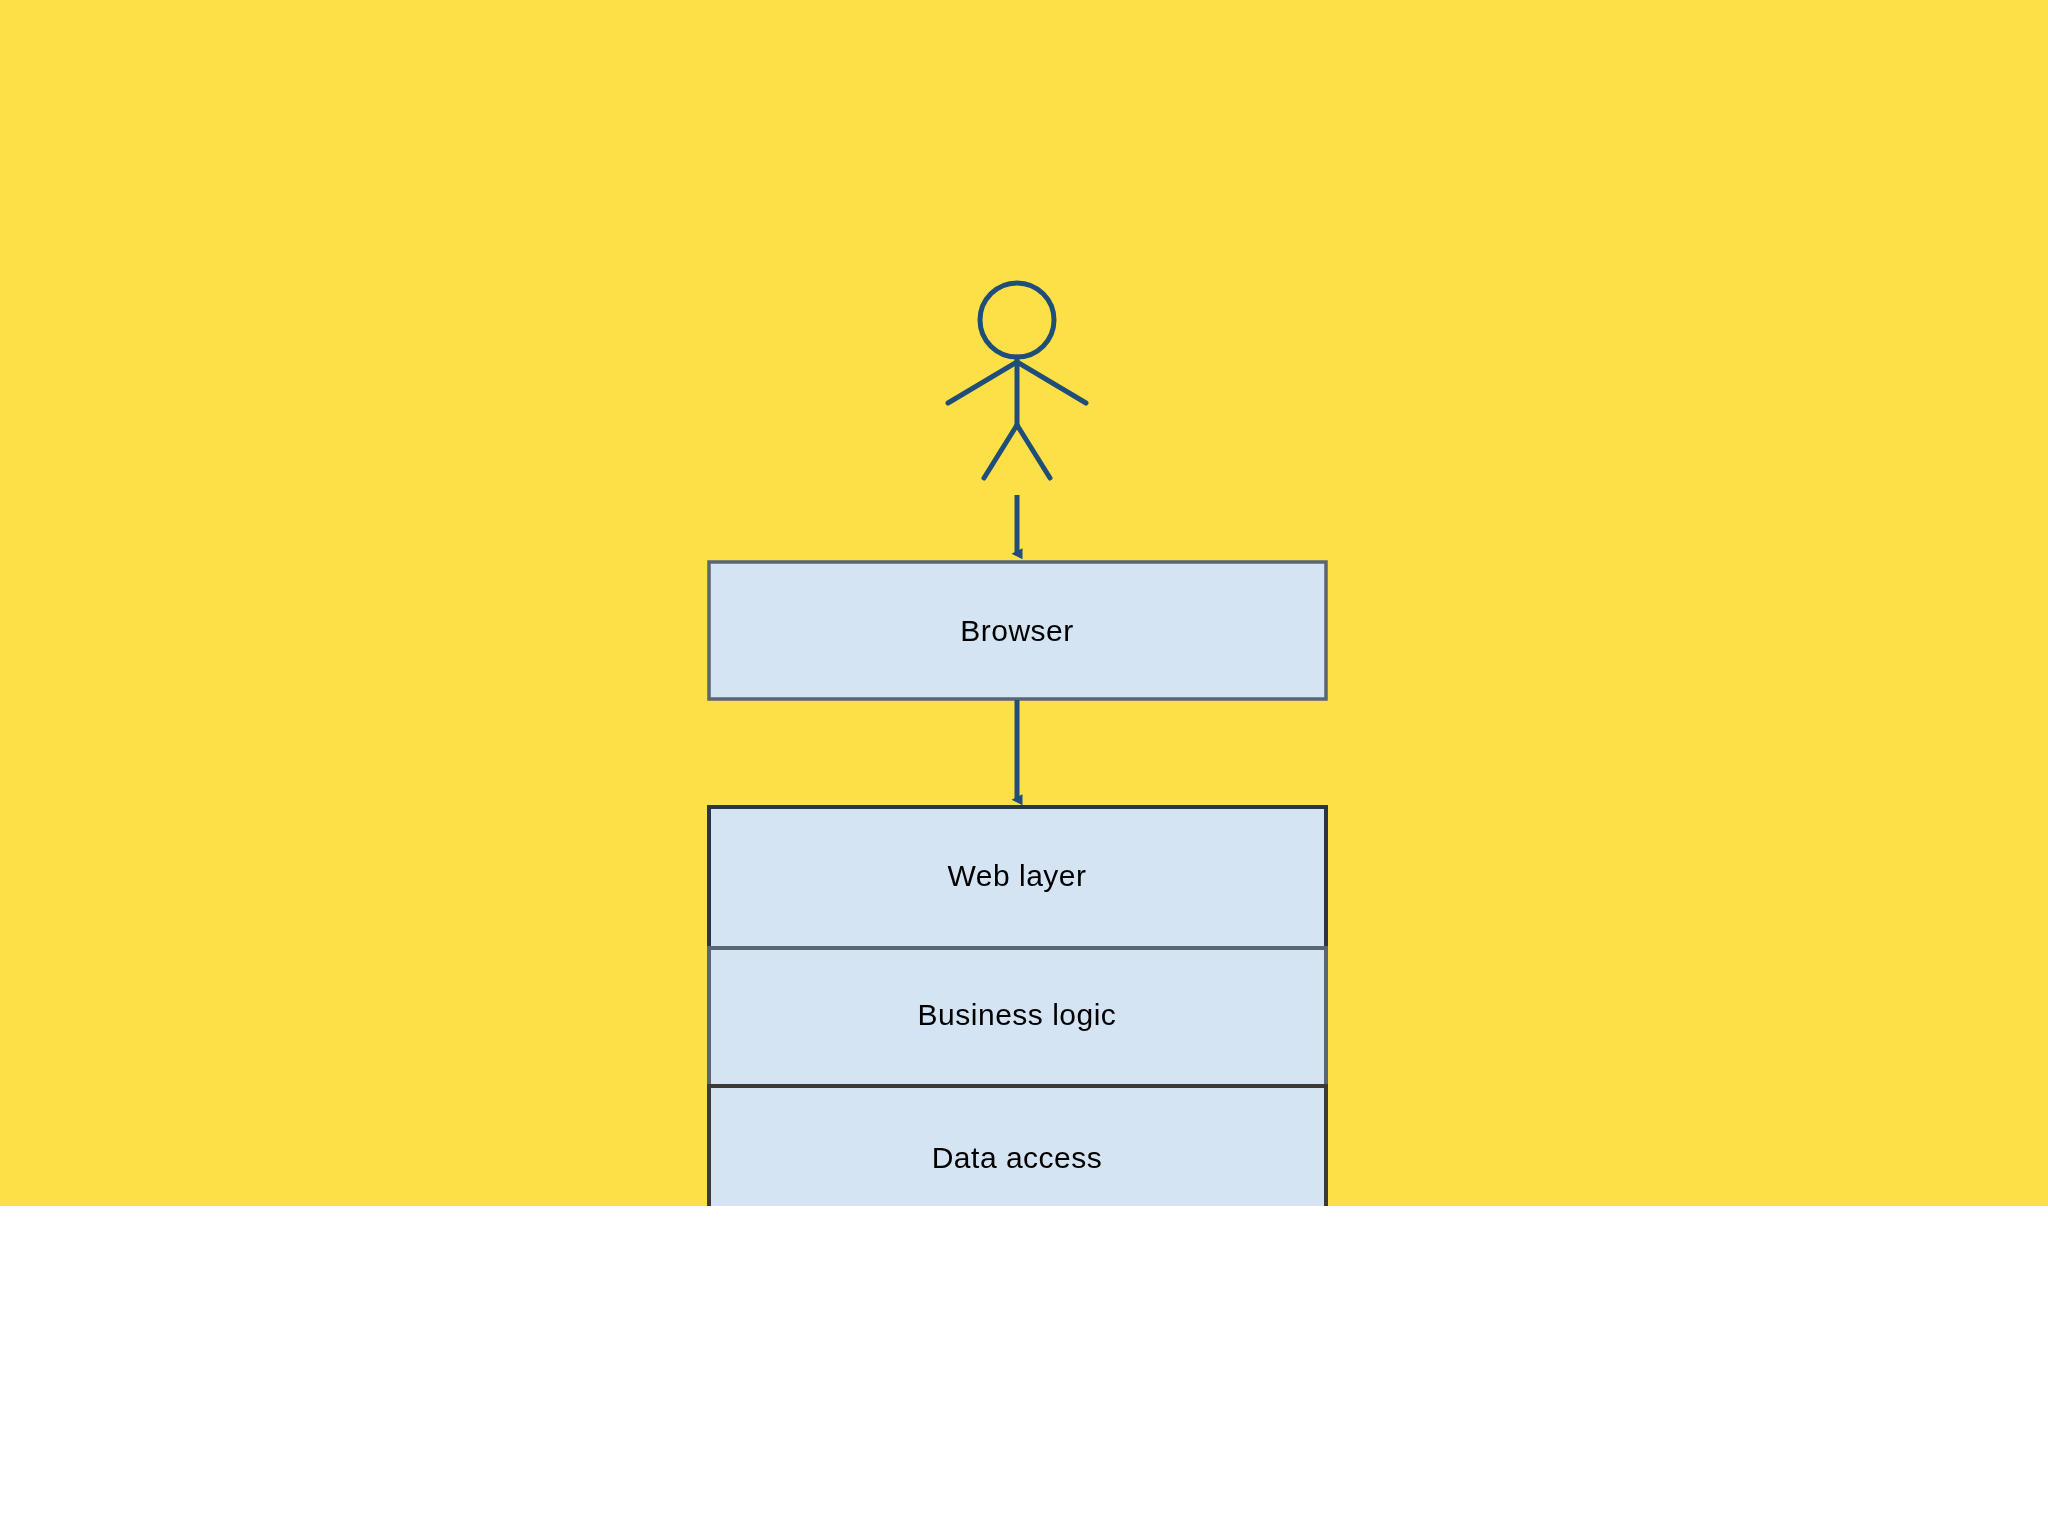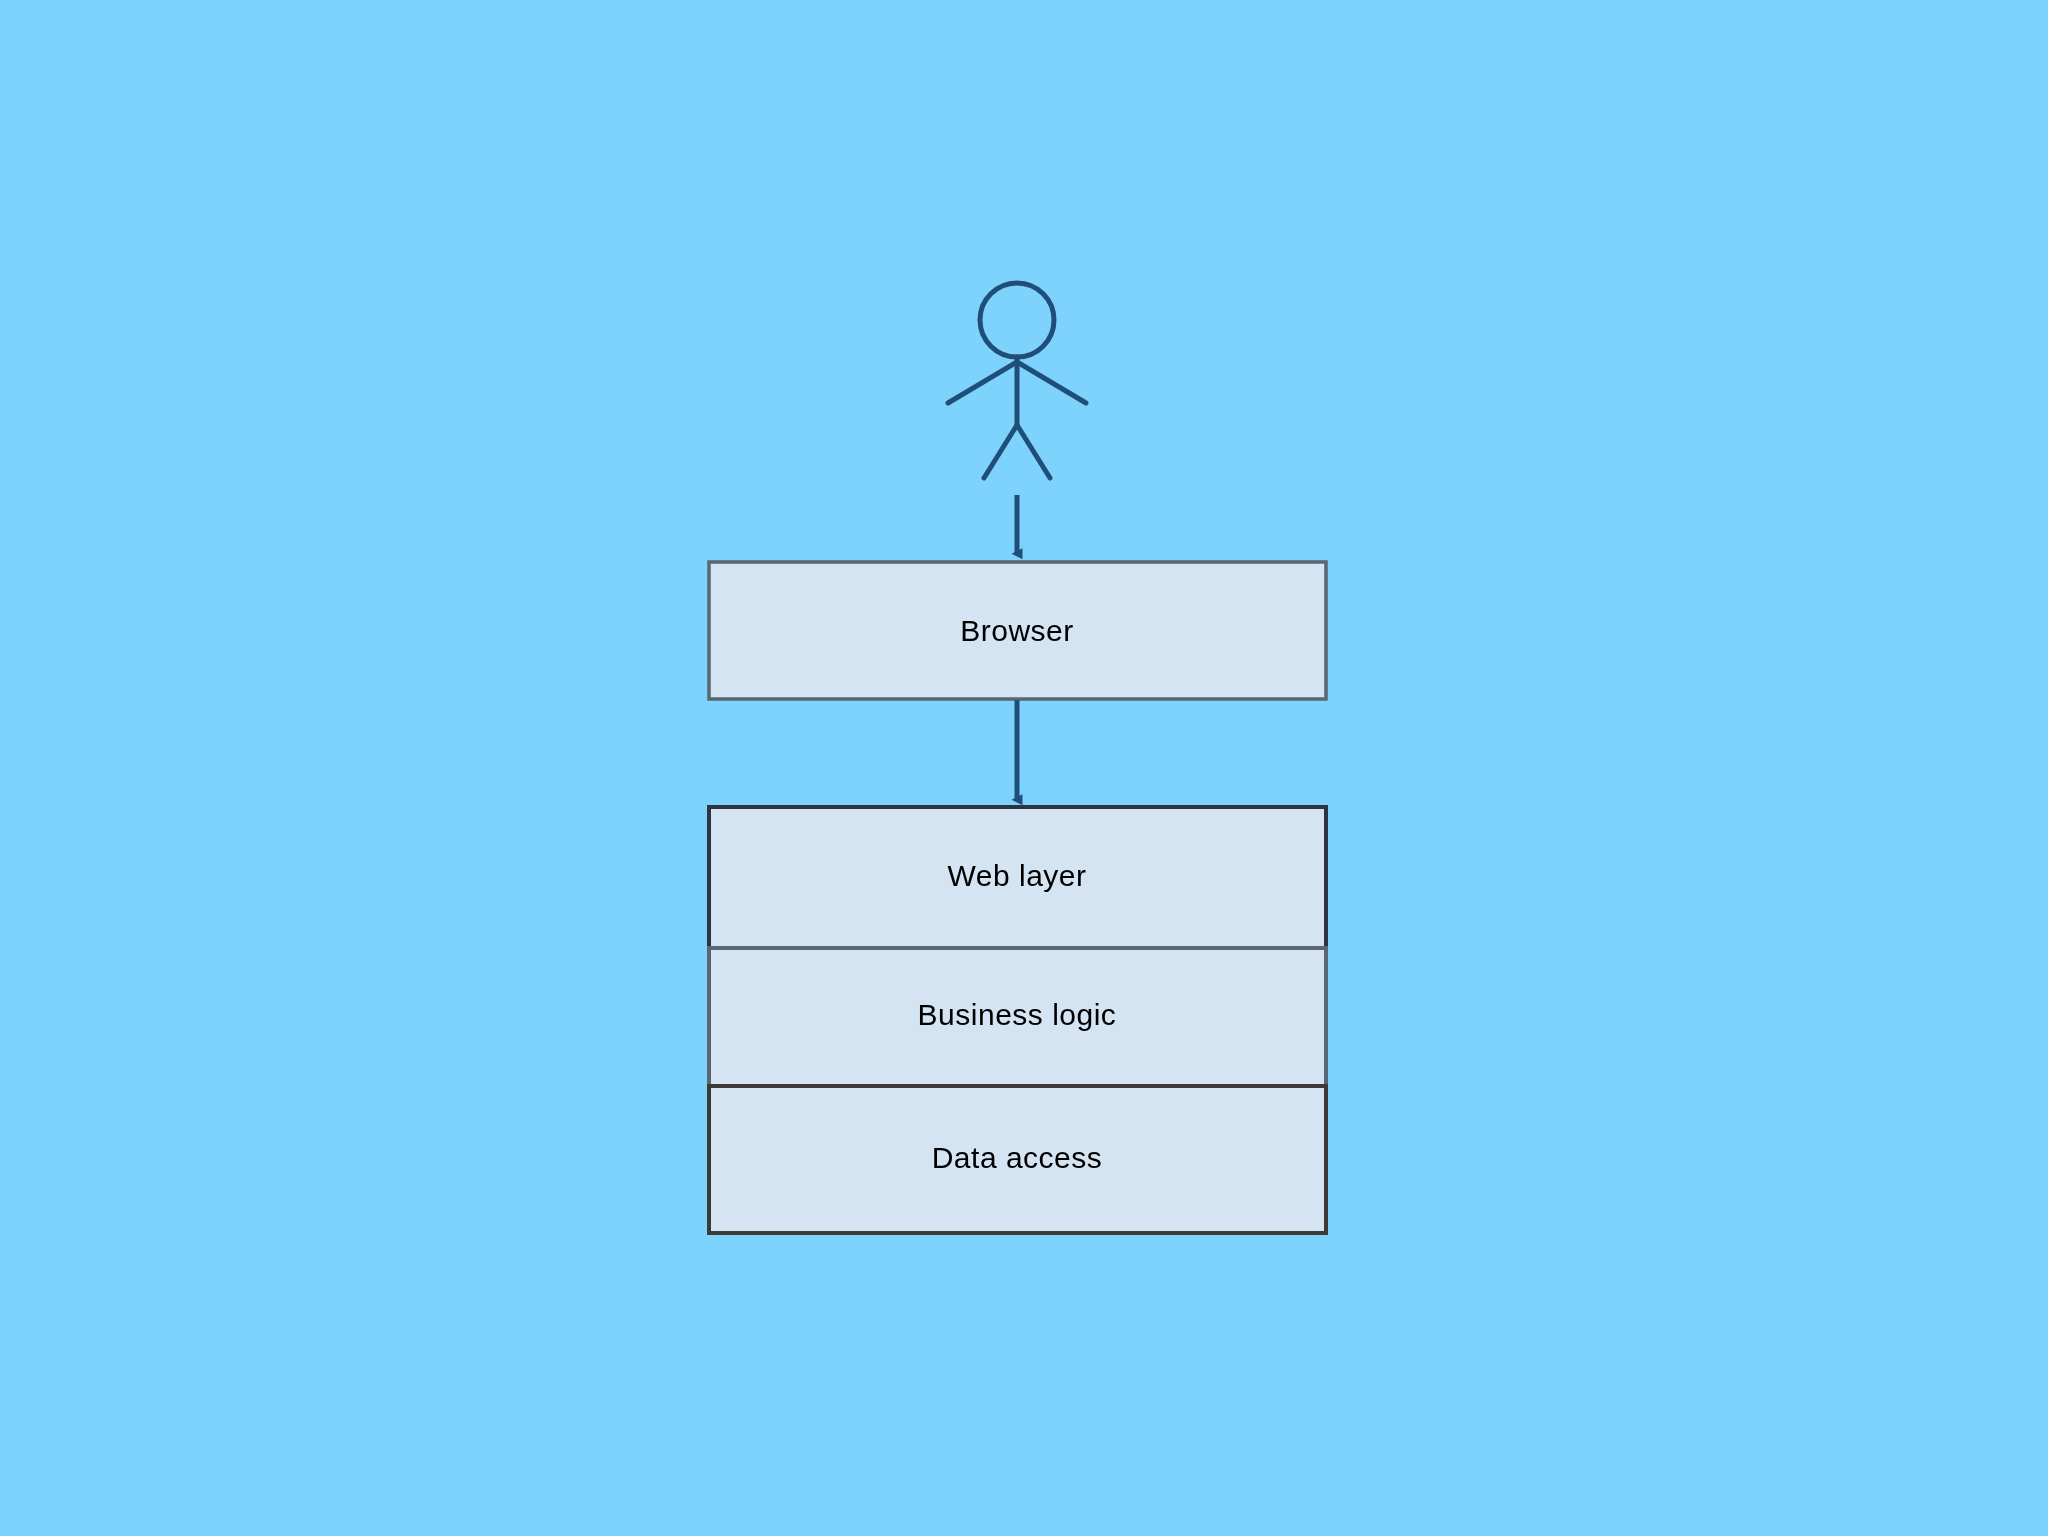--- a/index.html
+++ b/index.html
@@ -7,22 +7,22 @@
     margin: 0;
     padding: 0;
     background: #ffffff;
   }
   body {
     font-family: "Liberation Sans", sans-serif;
   }
   #canvas {
     position: relative;
     width: 2048px;
-    height: 1536px;
-    background: #7dd3fc;
+    height: 1206px;
+    background: #fde047;
     overflow: hidden;
   }
   #diagram-svg {
     position: absolute;
     left: 0;
     top: 0;
     width: 2048px;
     height: 1536px;
   }
   .box-label {

